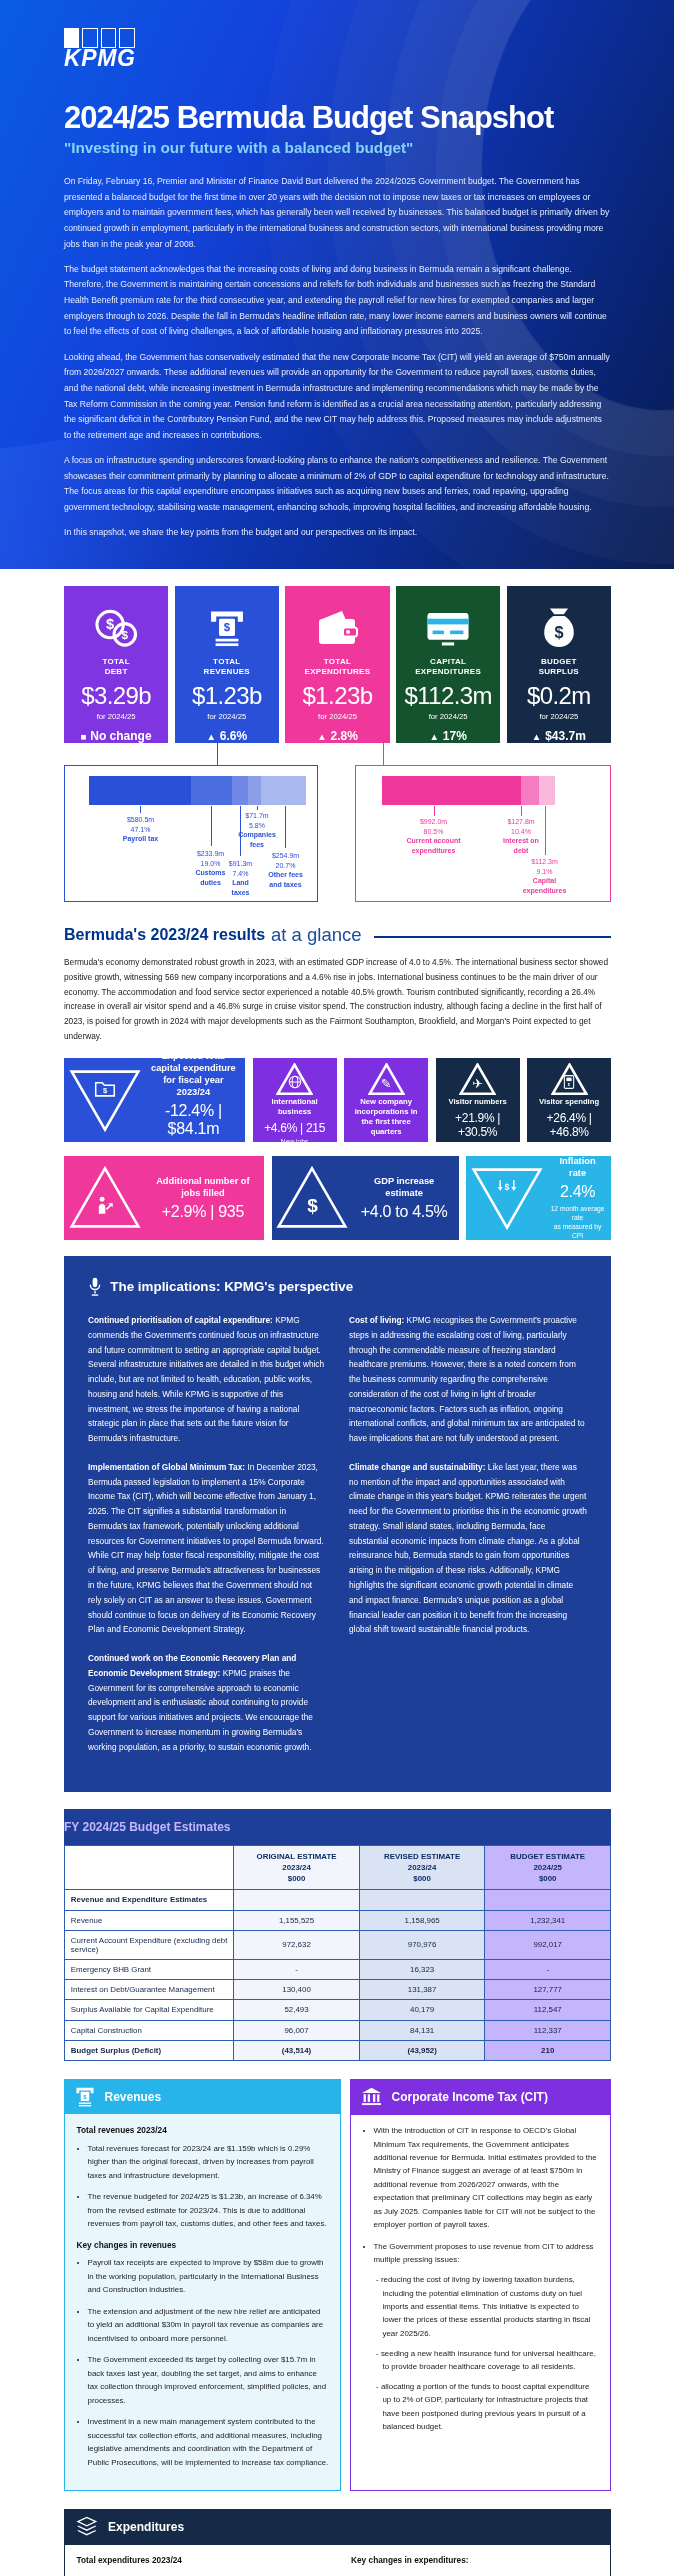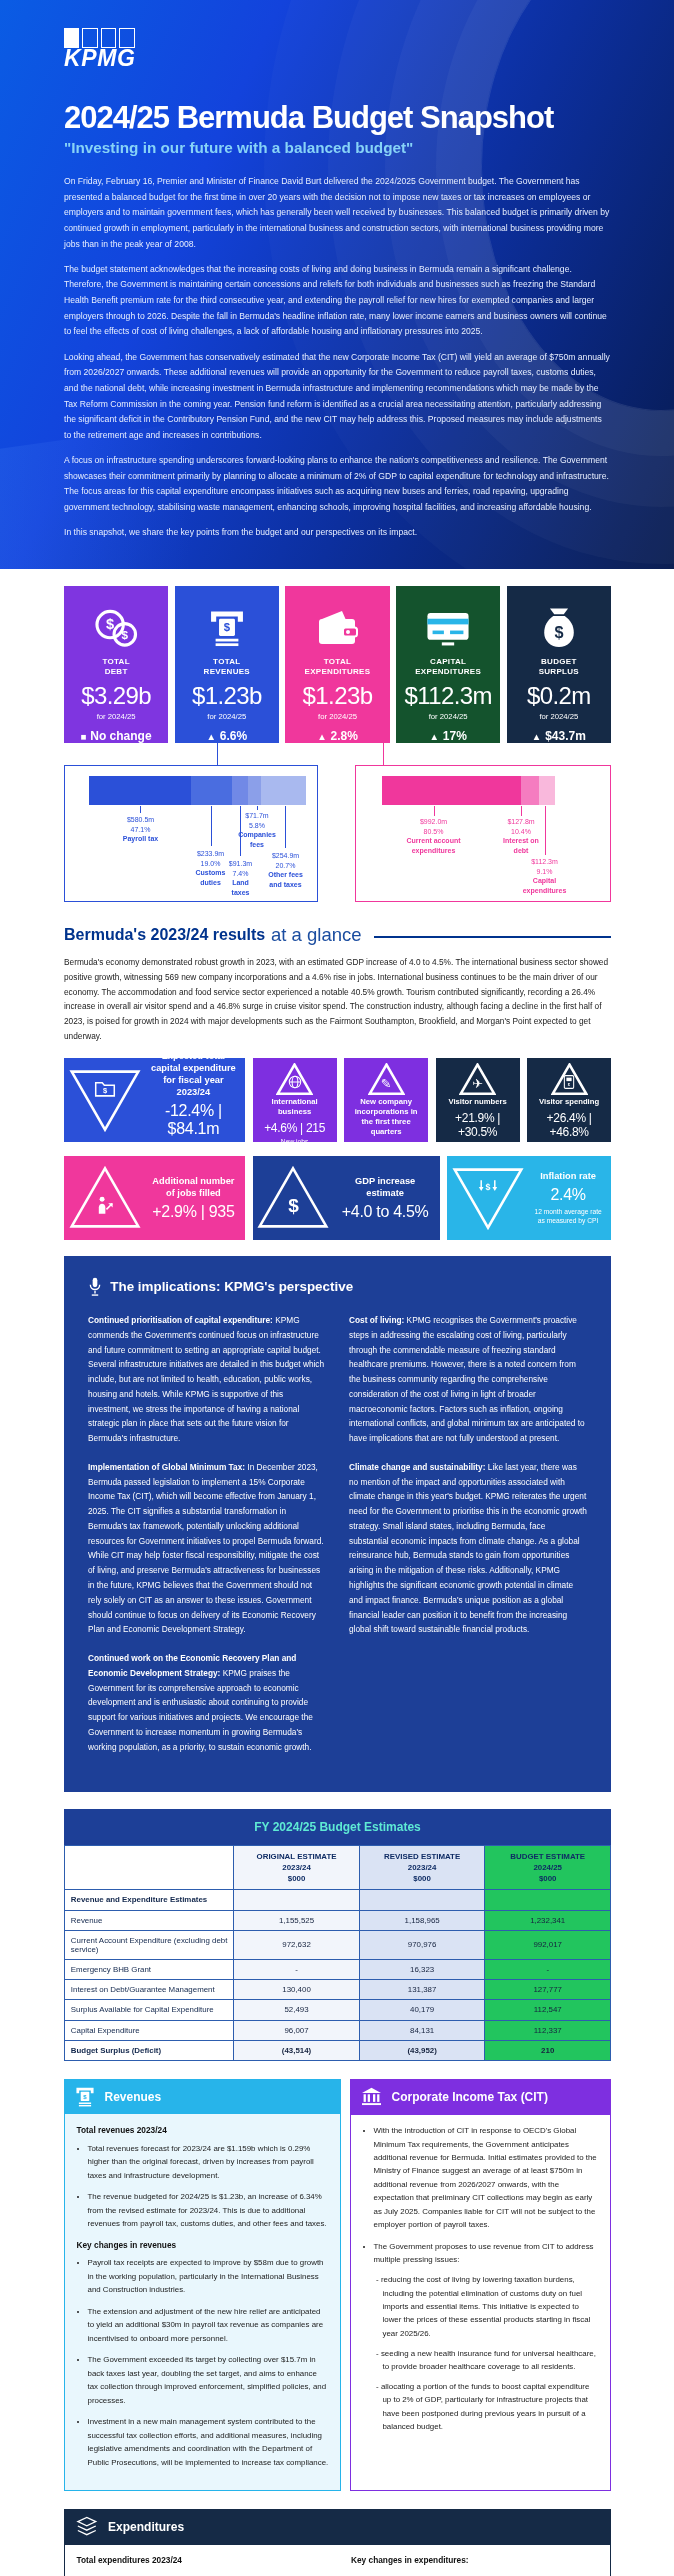--- a/index.html
+++ b/index.html
@@ -59,21 +59,21 @@
   .res-head .l { font-size:18.5px; font-weight:400; color:#1b4da0; margin-left:5.8px; white-space:nowrap; }
   .res-head .rule { flex:1; height:1.3px; background:#00338d; margin-left:12.8px; margin-top:3.8px; }
   .res-para { font-size:8.3px; line-height:1.78; color:#222; margin:9px 0 0; }
 
   
   .tiles { display:flex; gap:7.7px; margin-top:14px; }
   .tile { color:#fff; height:84px; overflow:hidden; }
   .tiles-row1 .tile.wide { width:181px; display:flex; align-items:center; }
   .tiles-row1 .tile.narrow { flex:1; display:flex; flex-direction:column; align-items:center; padding:5.1px 3.8px; }
   .tiles-row2 .tile { display:flex; align-items:center; }
-  .tiles-row2 .t1 { width:181px; } .tiles-row2 .t2 { width:187px; } .tiles-row2 .t3 { flex:1; }
+  .tiles-row2 .t1 { width:200px; } .tiles-row2 .t2 { width:187px; } .tiles-row2 .t3 { flex:1; }
   .tri-wrap { position:relative; flex:none; }
   .tri-wrap.big { width:74px; height:66px; margin-left:3.8px; }
   .tri-wrap.small { width:37px; height:33px; }
   .tri-wrap svg.tri { width:100%; height:100%; }
   .tri-glyph { position:absolute; left:50%; transform:translate(-50%,-50%); color:#fff; }
   .tri-glyph .uni { font-size:12.8px; } .tri-glyph .uni.big { font-size:19px; font-weight:700; }
   .tile-text { flex:1; text-align:center; padding:0 6.4px; }
   .tile-title { font-weight:800; line-height:1.3; }
   .tile.wide .tile-title, .tiles-row2 .tile-title { font-size:9.3px; }
   .tile.narrow .tile-title { font-size:7.7px; margin-top:1.3px; }
@@ -84,27 +84,27 @@
 
   
   .implications { margin:16.6px 64px 0; background:#1d3f97; color:#fff; padding:20.4px 24px 24px; }
   .imp-title { display:flex; align-items:center; gap:8.3px; font-size:13.4px; font-weight:800; margin-bottom:16px; }
   .imp-cols { display:flex; gap:23px; }
   .imp-cols > div { flex:1; }
   .imp-cols p { font-size:8.3px; line-height:1.78; margin:0 0 14px; }
 
   
   .bt-wrap { margin:16.6px 64px 0; }
-  .bt-title { background:#1d3f97; color:#5eead4; text-align:center; font-size:12px; font-weight:800; padding:11px 0; }
+  .bt-title { background:#1d3f97; color:#c4b5fd; font-size:12px; font-weight:800; padding:11px 0; }
   table.bt { width:100%; border-collapse:collapse; font-size:7.9px; }
   table.bt th, table.bt td { border:0.6px solid #2d5dae; padding:5.1px 5.8px; }
   table.bt th { font-weight:800; color:#0f2c64; text-align:center; line-height:1.4; }
   table.bt td.lab { text-align:left; width:31%; color:#13284d; }
   table.bt td.v { text-align:center; width:23%; color:#16233f; }
-  .bt .c1 { background:#f2f5fb; } .bt .c2 { background:#dae3f4; } .bt .c3 { background:#22c55e; }
+  .bt .c1 { background:#f2f5fb; } .bt .c2 { background:#dae3f4; } .bt .c3 { background:#c4b5fd; }
   .bt tr.section td.lab, .bt tr.total td { font-weight:800; }
 
   
   .twocol { display:flex; gap:9px; margin:18px 64px 0; align-items:stretch; }
   .sbox { border:1px solid; display:flex; flex-direction:column; }
   .sbox .shead { height:36px; display:flex; align-items:center; gap:8.3px; padding:0 10.2px; color:#fff;
     font-size:12px; font-weight:800; margin:-1px; }
   .sbox .sbody { padding:10.2px 11.5px 11.5px; flex:1; }
   .box-rev { width:277px; border-color:#27b4ea; } .box-rev .shead { background:#27b4ea; } .box-rev .sbody { background:#e9f7fd; }
   .box-cit { flex:1; border-color:#7e2fe0; } .box-cit .shead { background:#7e2fe0; }
@@ -498,21 +498,21 @@
             <td class="v c2">131,387</td>
             <td class="v c3">127,777</td>
           </tr>
           <tr class="data">
             <td class="lab">Surplus Available for Capital Expenditure</td>
             <td class="v c1">52,493</td>
             <td class="v c2">40,179</td>
             <td class="v c3">112,547</td>
           </tr>
           <tr class="data">
-            <td class="lab">Capital Expenditure</td>
+            <td class="lab">Capital Construction</td>
             <td class="v c1">96,007</td>
             <td class="v c2">84,131</td>
             <td class="v c3">112,337</td>
           </tr>
           <tr class="total">
             <td class="lab">Budget Surplus (Deficit)</td>
             <td class="v c1">(43,514)</td>
             <td class="v c2">(43,952)</td>
             <td class="v c3">210</td>
           </tr>

